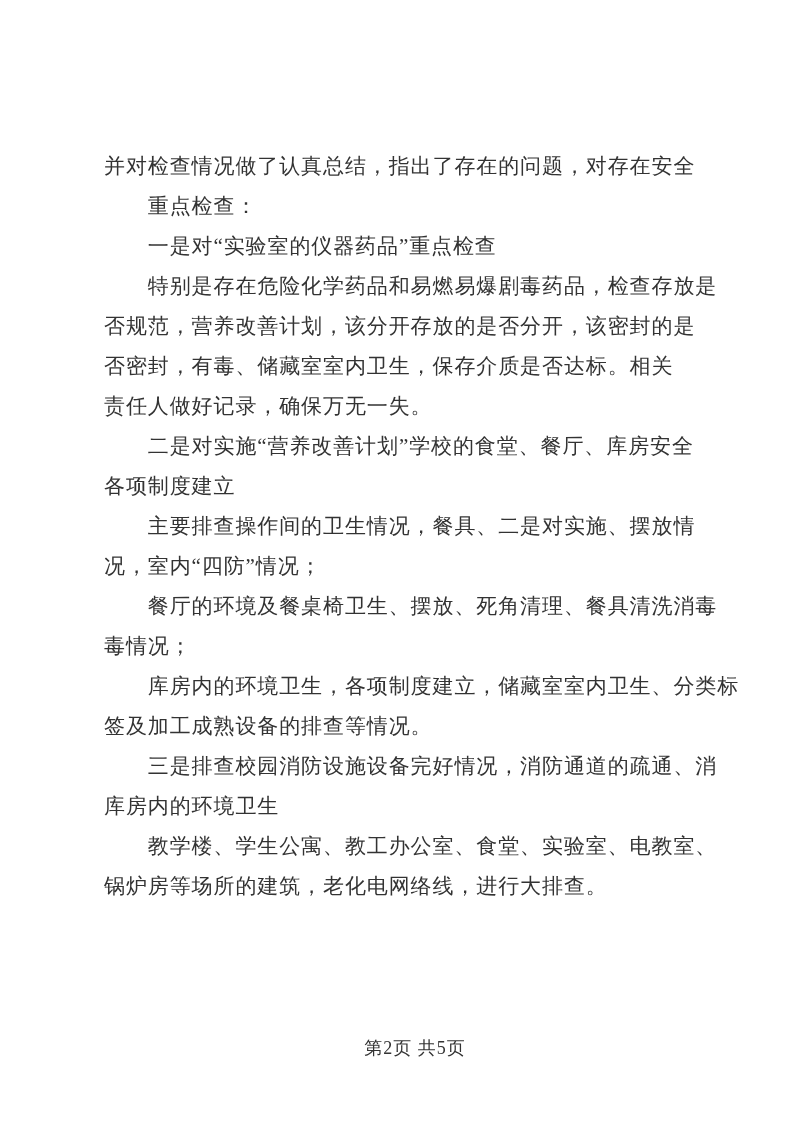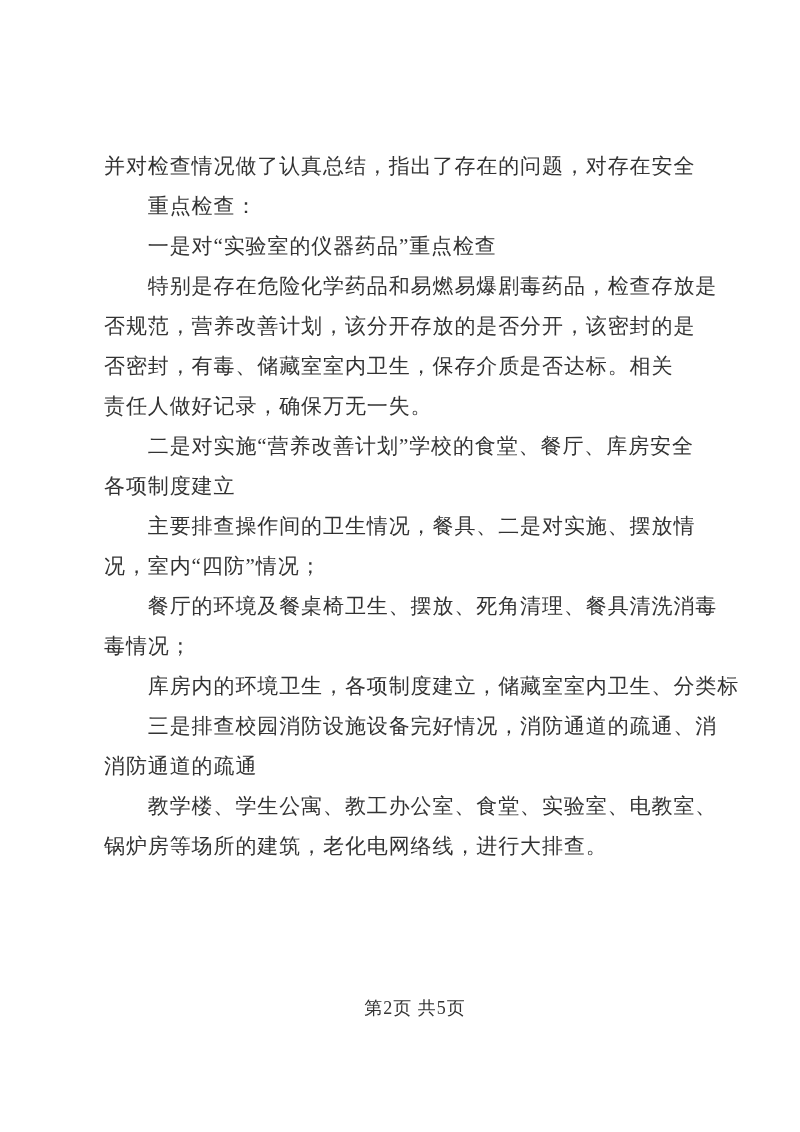--- a/index.html
+++ b/index.html
@@ -25,21 +25,21 @@
   .text-line {
     font-size: 21px;
     letter-spacing: 0.9px;
     line-height: 40px;
     height: 40px;
     white-space: nowrap;
     color: #333333;
   }
   .page-footer {
     position: absolute;
-    top: 996px;
+    top: 1036px;
     left: 0;
     width: 100%;
     text-align: center;
     font-size: 18px;
     letter-spacing: 1px;
     color: #333333;
     padding-left: 30px;
     box-sizing: border-box;
   }
 </style>
@@ -55,21 +55,22 @@
     <div class="text-line">否规范，营养改善计划，该分开存放的是否分开，该密封的是</div>
     <div class="text-line">否密封，有毒、储藏室室内卫生，保存介质是否达标。相关</div>
     <div class="text-line">责任人做好记录，确保万无一失。</div>
     <div class="text-line">　　二是对实施“营养改善计划”学校的食堂、餐厅、库房安全</div>
     <div class="text-line">各项制度建立</div>
     <div class="text-line">　　主要排查操作间的卫生情况，餐具、二是对实施、摆放情</div>
     <div class="text-line">况，室内“四防”情况；</div>
     <div class="text-line">　　餐厅的环境及餐桌椅卫生、摆放、死角清理、餐具清洗消毒</div>
     <div class="text-line">毒情况；</div>
     <div class="text-line">　　库房内的环境卫生，各项制度建立，储藏室室内卫生、分类标</div>
+    <div class="text-line">签及加工成熟设备的排查等情况。</div>
     <div class="text-line">　　三是排查校园消防设施设备完好情况，消防通道的疏通、消</div>
-    <div class="text-line">消防通道的疏通</div>
+    <div class="text-line">库房内的环境卫生</div>
     <div class="text-line">　　教学楼、学生公寓、教工办公室、食堂、实验室、电教室、</div>
     <div class="text-line">锅炉房等场所的建筑，老化电网络线，进行大排查。</div>
   </div>
   <div class="page-footer">
     <span>第2页 共5页</span>
   </div>
 </div>
 
 </body></html>

